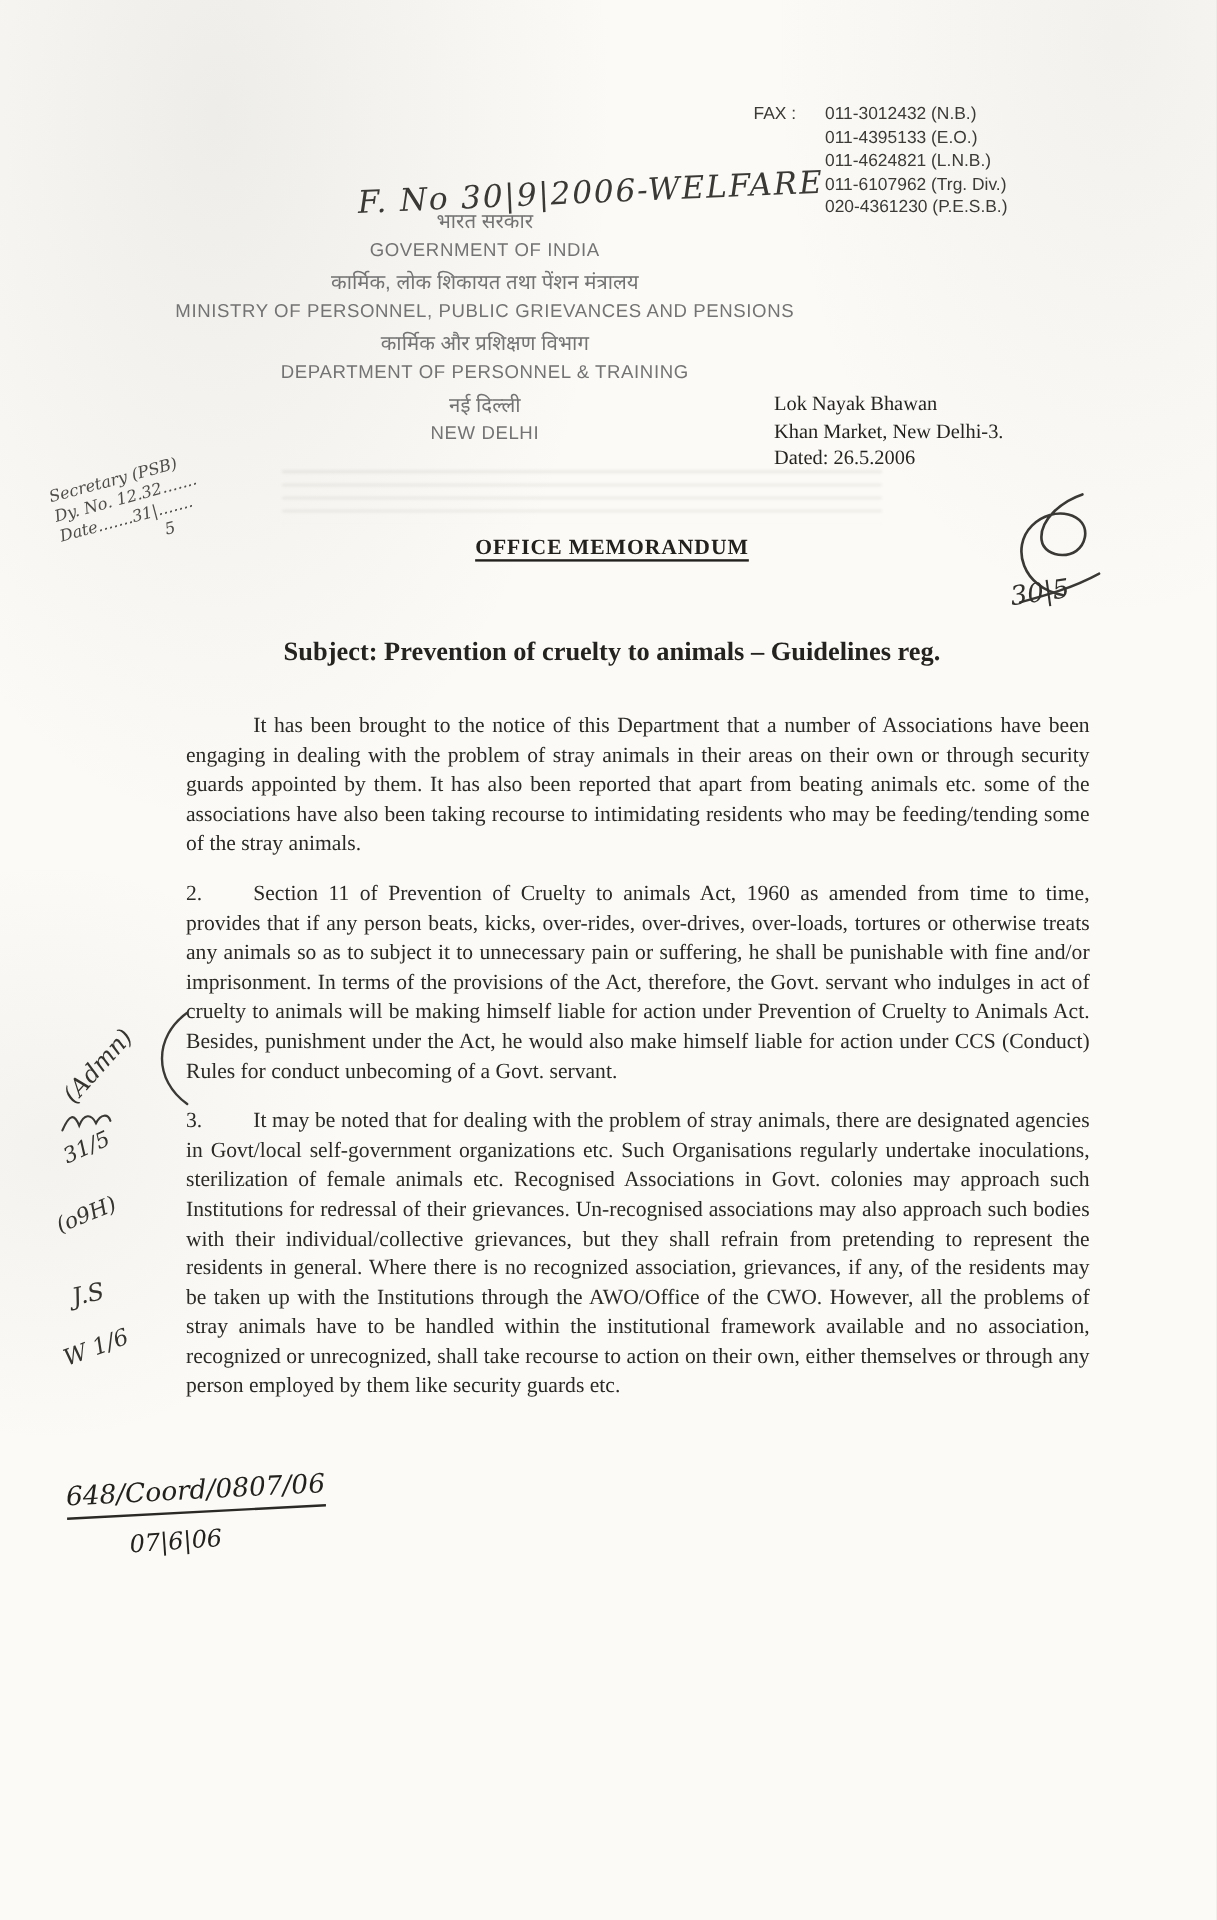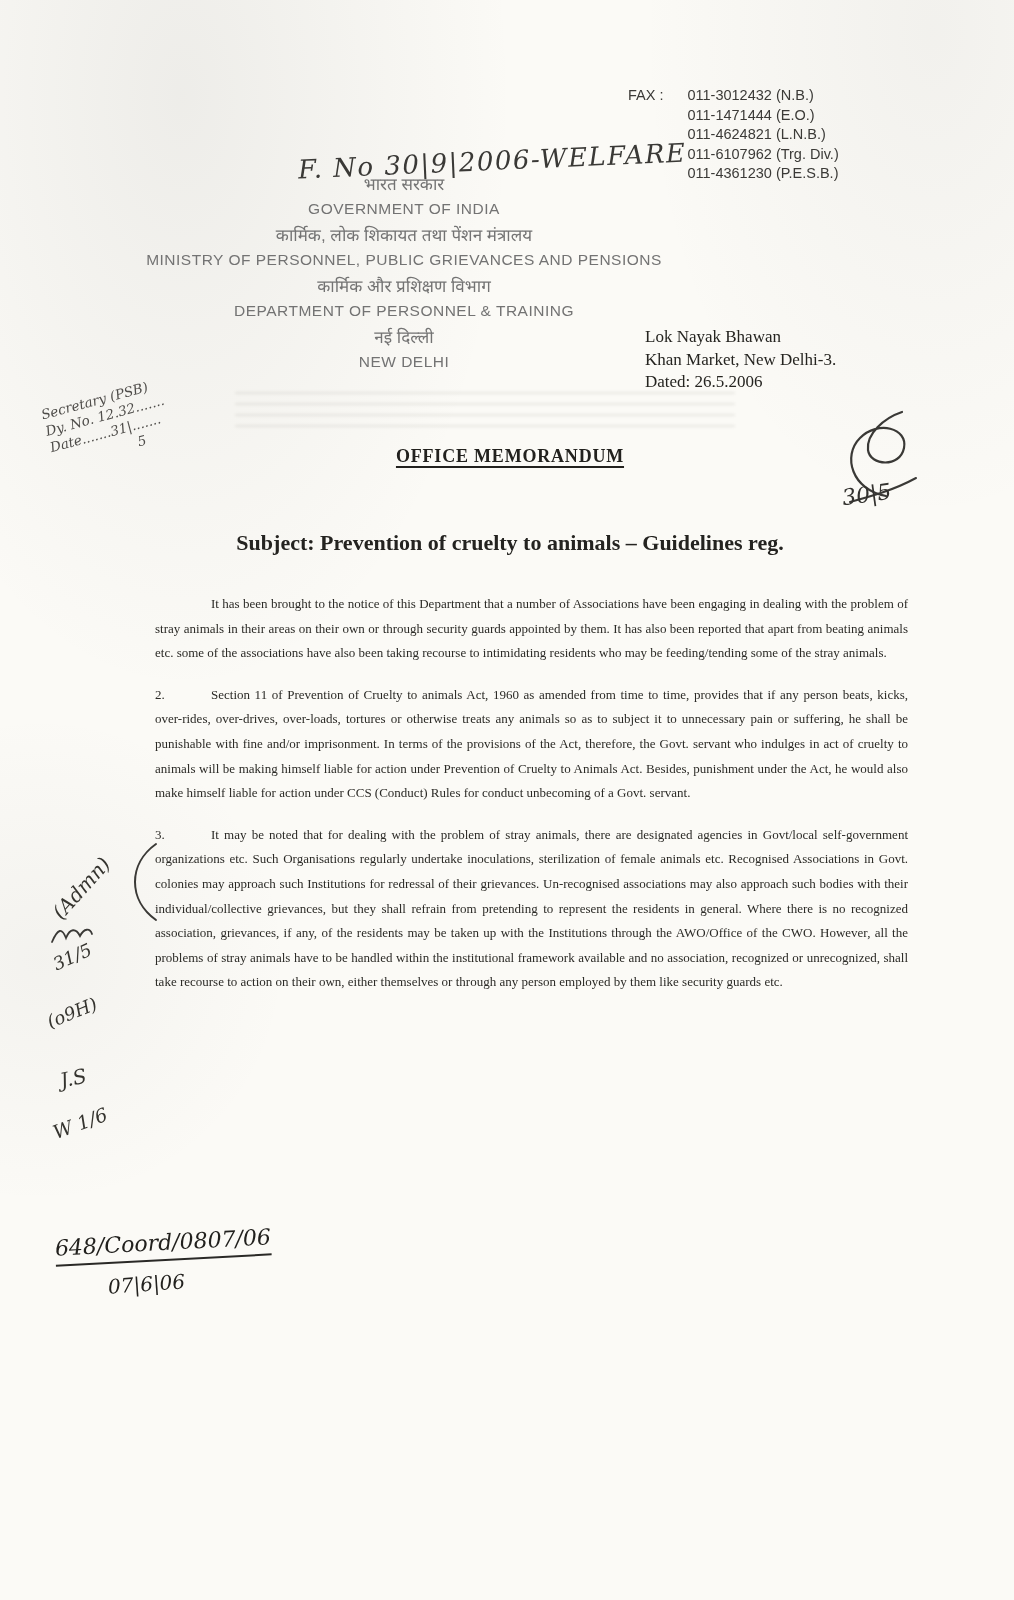--- a/index.html
+++ b/index.html
@@ -34,21 +34,21 @@
        background:repeating-linear-gradient(180deg,#8a887f 0 2px,transparent 2px 11px);pointer-events:none;}
   .memo-title{position:absolute;left:0;top:446px;width:1020px;text-align:center;
        font-size:18px;font-weight:bold;letter-spacing:0.8px;color:#22211e;}
   .memo-title span{text-decoration:underline;text-underline-offset:4px;text-decoration-thickness:1.5px;}
   .signature{position:absolute;left:822px;top:408px;}
   .sig-note{position:absolute;left:842px;top:482px;font-family:"DejaVu Serif",serif;font-style:italic;
        font-size:22px;color:#33322f;transform:rotate(-8deg);}
   .subject{position:absolute;left:110px;top:530px;width:800px;text-align:center;
        font-size:22px;font-weight:bold;color:#242320;}
   .bodytext{position:absolute;left:155px;top:592px;width:753px;}
-  .para{font-size:13px;line-height:24.6px;text-align:justify;margin:0 0 17px 0;color:#2b2a26;}
+  .para{font-size:18px;line-height:24.6px;text-align:justify;margin:0 0 17px 0;color:#2b2a26;}
   .pnum{display:inline-block;width:56px;}
   .mnote{position:absolute;font-family:"DejaVu Serif",serif;font-style:italic;color:#35342f;white-space:nowrap;}
   .mnote-admn{left:44px;top:876px;font-size:20px;transform:rotate(-48deg);}
   .mnote-315{left:52px;top:946px;font-size:18px;transform:rotate(-24deg);}
   .mnote-o9h{left:46px;top:1002px;font-size:18px;transform:rotate(-22deg);}
   .mnote-js{left:60px;top:1066px;font-size:20px;transform:rotate(-12deg);}
   .mnote-w16{left:52px;top:1112px;font-size:19px;transform:rotate(-20deg);}
   .bracket{position:absolute;left:126px;top:842px;}
   .scrib1{position:absolute;left:50px;top:924px;}
   .footnote1{position:absolute;left:55px;top:1230px;font-family:"DejaVu Serif",serif;font-style:italic;
@@ -61,24 +61,24 @@
 <body>
 
 <div class="page">
 
   <div class="smudge"></div>
 
   <div class="fax">
     <div>FAX :</div>
     <div class="entries">
       <div>011-3012432 (N.B.)</div>
-      <div>011-1471444 (E.O.)</div>
+      <div>011-4395133 (E.O.)</div>
       <div>011-4624821 (L.N.B.)</div>
       <div>011-6107962 (Trg. Div.)</div>
-      <div>011-4361230 (P.E.S.B.)</div>
+      <div>020-4361230 (P.E.S.B.)</div>
     </div>
   </div>
 
   <div class="fno">F. No 30|9|2006-WELFARE</div>
 
   <div class="letterhead">
     <div class="lh-hi">भारत सरकार</div>
     <div class="lh-en">GOVERNMENT OF INDIA</div>
     <div class="lh-hi">कार्मिक, लोक शिकायत तथा पेंशन मंत्रालय</div>
     <div class="lh-en">MINISTRY OF PERSONNEL, PUBLIC GRIEVANCES AND PENSIONS</div>

